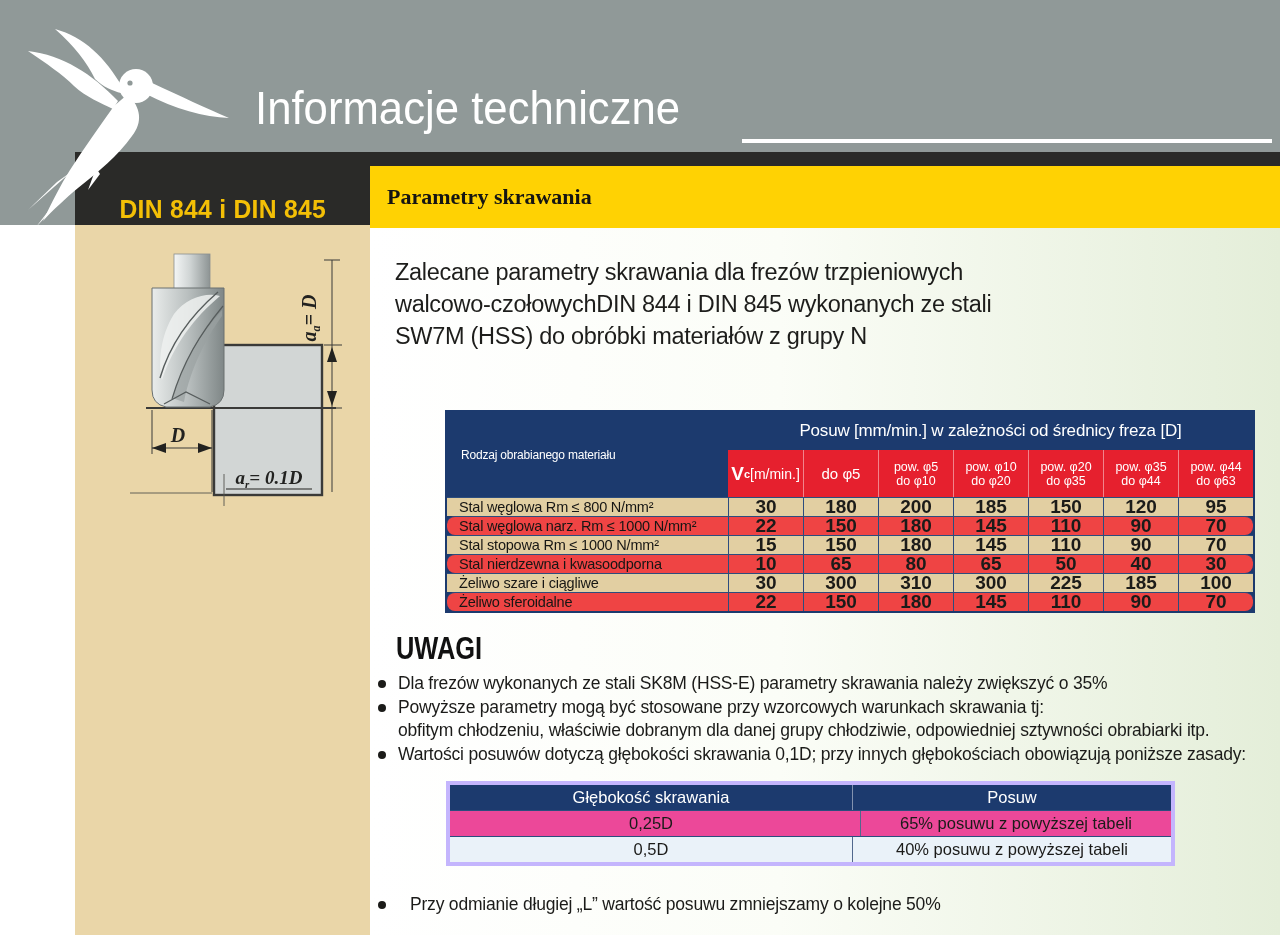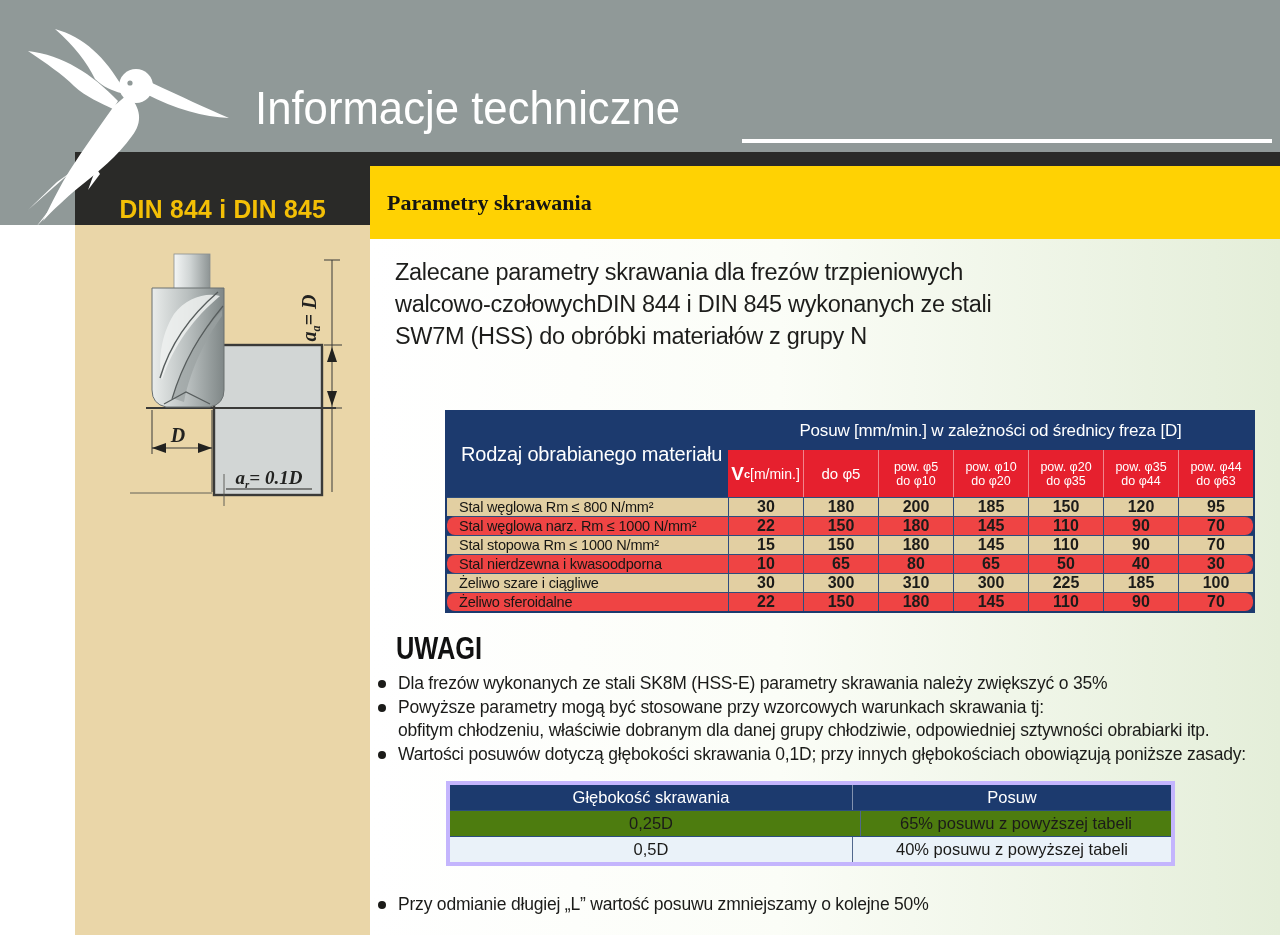--- a/index.html
+++ b/index.html
@@ -16,70 +16,70 @@
     letter-spacing:0px; transform:scaleX(.93); transform-origin:left top; white-space:nowrap;
   }
   .title-rule { position:absolute; left:742px; top:139px; width:530px; height:4px; background:#ffffff; }
   .din-bar {
     position:absolute; left:75px; top:152px; width:295px; height:73px; background:#2a2a28;
     display:flex; align-items:flex-end; justify-content:center;
   }
   .din-label { color:#f3bf06; font-size:26px; font-weight:bold; letter-spacing:.3px; transform:scaleX(.95); white-space:nowrap; }
   .black-strip { position:absolute; left:370px; top:152px; width:910px; height:14px; background:#2a2a28; }
   .yellow-bar {
-    position:absolute; left:370px; top:166px; width:910px; height:73px; background:#ffd203;
+    position:absolute; left:370px; top:166px; width:910px; height:62px; background:#ffd203;
     display:flex; align-items:center;
   }
   .section-label { font-family:"Liberation Serif", serif; font-weight:bold; font-size:22px; color:#151513; margin-left:17px; }
   
   .beige-panel { position:absolute; left:75px; top:225px; width:295px; height:710px; background:#ead6a8; }
   .green-area  { position:absolute; left:370px; top:225px; width:910px; height:710px;
                  background:linear-gradient(90deg,#ffffff 0%,#fbfdf7 45%,#e4eed9 100%); }
   
   .intro { position:absolute; left:395px; top:256px; width:610px; font-size:23.5px; color:#1d1d1b;
            line-height:32px; letter-spacing:-.3px; }
   
   .t1 { position:absolute; left:445px; top:410px; width:810px; border:2px solid #1c3a6e; background:#1c3a6e; }
   .t1-head { display:flex; height:85px; }
   .t1-mat  { width:281px; background:#1c3a6e; color:#ffffff; display:flex; align-items:center;
-             padding-left:14px; font-size:20px; letter-spacing:-.2px; }
+             padding-left:14px; font-size:12px; letter-spacing:-.2px; }
   .t1-hr   { width:525px; display:flex; flex-direction:column; }
   .t1-posuw{ height:38px; color:#ffffff; display:flex; align-items:center; justify-content:center;
              font-size:17px; letter-spacing:-.2px; }
   .t1-reds { height:47px; display:flex; }
   .red-cell{ width:75px; background:#e6202e; color:#ffffff; display:flex; flex-direction:column;
              align-items:center; justify-content:center; text-align:center; font-size:12.5px; line-height:14px; }
   .red-cell + .red-cell { border-left:1px solid rgba(255,255,255,.45); }
   .red-cell.vc { width:75px; flex-direction:row; align-items:center; font-size:14px; }
   .vc-v   { font-size:19px; font-weight:bold; }
   .vc sub { font-size:11px; font-weight:bold; }
   .red-cell.big { font-size:15px; }
   .t1-row { display:flex; height:19px; border-top:1px solid #2c4d7e; }
   .t1-row.tan  { background:#e2cfa2; }
   .t1-row.blue { background:#ef4444;border-radius:8px; }
   .t1-rmat { width:281px; padding-left:12px; font-size:14.5px; color:#161614; display:flex; align-items:center; letter-spacing:-.2px; }
-  .t1-rval { width:75px; font-size:16px; font-weight:bold; color:#1b1b19; display:flex; align-items:center;
+  .t1-rval { width:75px; font-size:19px; font-weight:bold; color:#1b1b19; display:flex; align-items:center;
              justify-content:center; border-left:1px solid #2c4d7e; }
   
   .uwagi { position:absolute; left:396px; top:631px; font-size:31px; font-weight:bold; color:#111111;
            transform:scaleX(.82); transform-origin:left top; letter-spacing:0; }
   .bullets { position:absolute; left:378px; top:672px; width:900px; font-size:17.5px; color:#1b1b19; letter-spacing:-.2px; }
   .bullet { display:flex; line-height:23.5px; }
   .dot { width:8px; height:8px; border-radius:50%; background:#1b1b19; margin:8px 12px 0 0; flex:none; }
   .cont { margin-left:20px; line-height:23.5px; }
   .bullet4 { position:absolute; left:378px; top:893px; width:700px; font-size:17.5px; color:#1b1b19;
-             display:flex; line-height:23.5px; letter-spacing:-.2px; }
+             display:flex; line-height:23.5px; letter-spacing:-.2px;gap:12px; }
   
   .t2 { position:absolute; left:446px; top:781px; width:729px; border:4px solid #c4b5fd; background:#1c3a6e; }
   .t2-head { display:flex; height:25px; color:#ffffff; }
   .t2-h1 { width:402px; display:flex; align-items:center; justify-content:center; font-size:16.5px; }
   .t2-h2 { flex:1; display:flex; align-items:center; justify-content:center; font-size:16.5px;
            border-left:1px solid rgba(255,255,255,.45); }
   .t2-row { display:flex; height:26px; border-top:1px solid #2c4d7e; font-size:16.5px; color:#1b1b19; }
-  .t2-row.tan  { background:#4d7c0f;gap:8px; }
+  .t2-row.tan  { background:#ec4899;gap:8px; }
   .t2-row.blue { background:#eaf2f9; }
   .t2-c1 { width:402px; display:flex; align-items:center; justify-content:center; }
   .t2-c2 { flex:1; display:flex; align-items:center; justify-content:center; border-left:1px solid #51688d; }
   
   .bird-svg { position:absolute; left:0px; top:22px; width:230px; height:215px; }
   .diagram-svg { position:absolute; left:128px; top:252px; width:235px; height:265px; }
   .dim-text { font-family:"Liberation Serif", serif; font-style:italic; font-weight:bold; fill:#222220; }
 </style>
 </head>
 <body>

